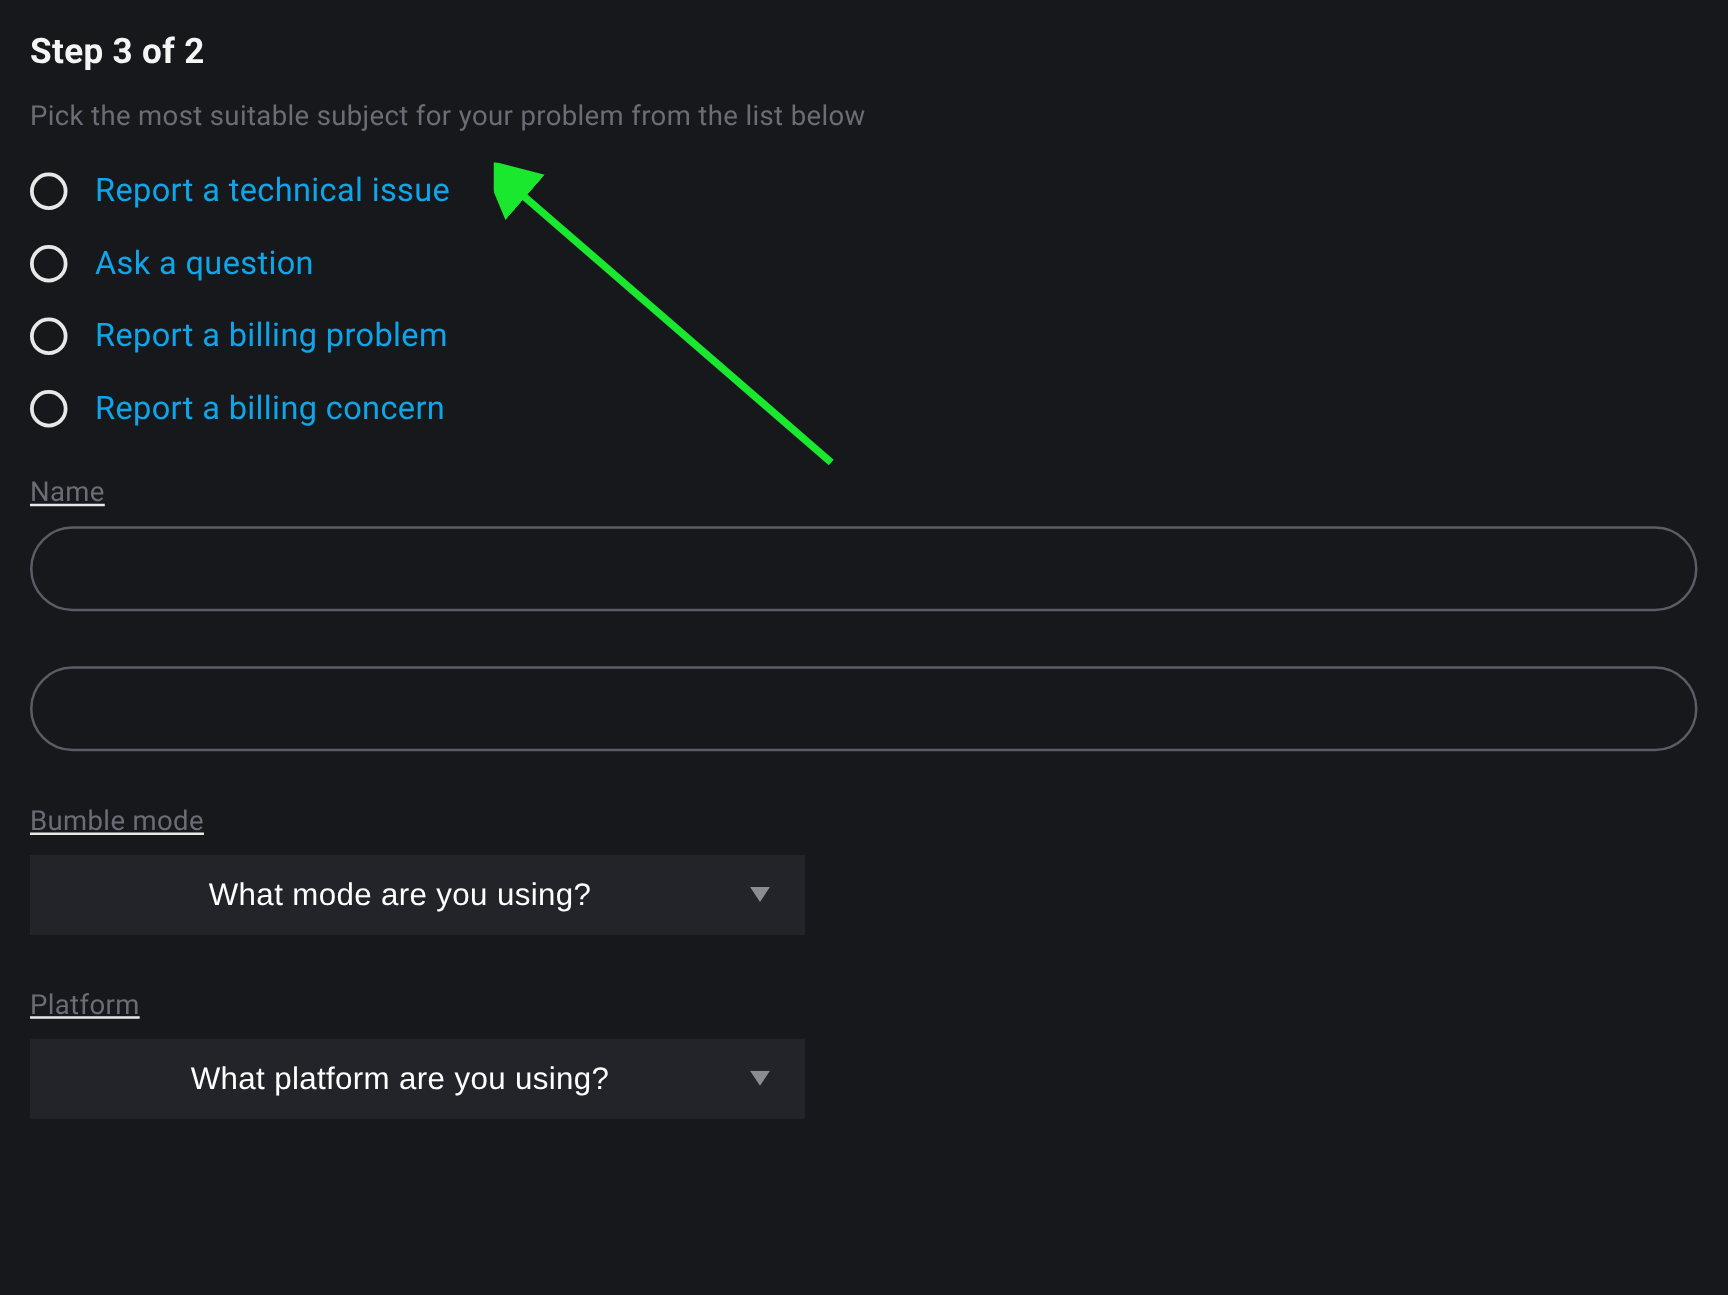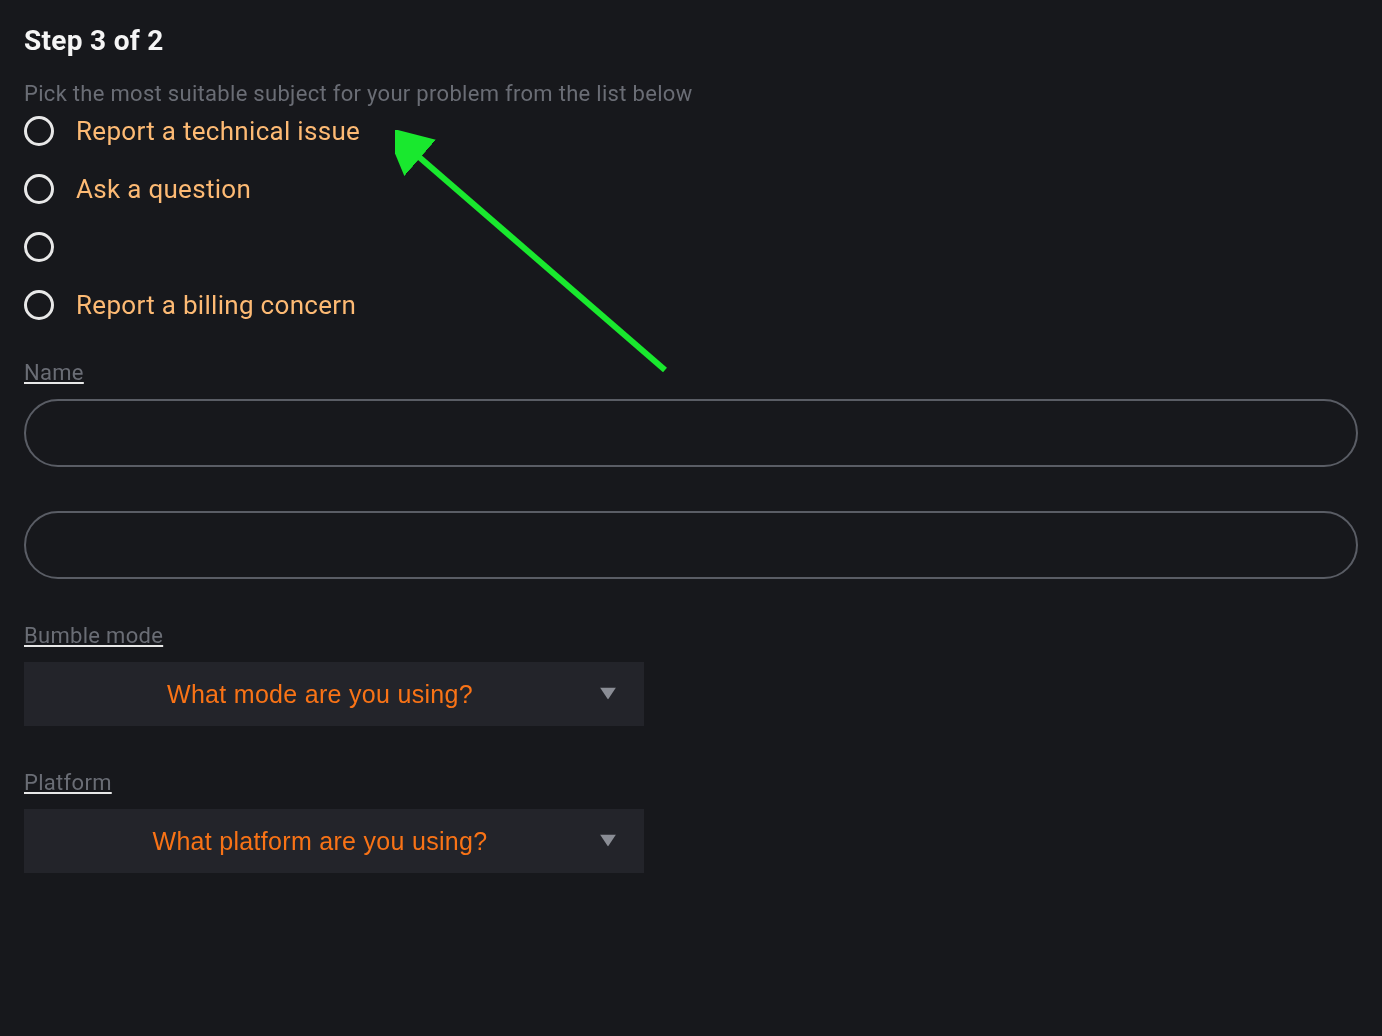--- a/index.html
+++ b/index.html
@@ -20,21 +20,21 @@
     .step-title {
       font-size: 28px;
       font-weight: 700;
       color: #f5f5f5;
       margin-bottom: 24px;
       letter-spacing: 0.3px;
     }
     .instruction {
       font-size: 22px;
       color: #6a6d75;
-      margin-bottom: 10px;
+      margin-bottom: 32px;
       letter-spacing: 0.3px;
     }
     .radio-group {
       display: flex;
       flex-direction: column;
       gap: 28px;
       margin-bottom: 40px;
     }
     .radio-item {
       display: flex;
@@ -44,21 +44,21 @@
     }
     .radio-circle {
       width: 30px;
       height: 30px;
       border: 3px solid #e8e8e8;
       border-radius: 50%;
       flex-shrink: 0;
     }
     .radio-label {
       font-size: 26px;
-      color: #fdba74;
+      color: #0ea5e9;
       letter-spacing: 0.3px;
     }
     .field-group {
       margin-bottom: 44px;
       text-decoration: underline;
     }
     .field-label {
       font-size: 22px;
       color: #6a6d75;
       margin-bottom: 14px;
@@ -80,21 +80,21 @@
       position: relative;
       width: 620px;
     }
     .select-input {
       width: 100%;
       height: 64px;
       background-color: #23242a;
       border: none;
       padding: 0 50px 0 22px;
       font-size: 25px;
-      color: #f97316;
+      color: #ffffff;
       outline: none;
       appearance: none;
       cursor: pointer;
       letter-spacing: 0.3px;
     }
     .select-caret {
       position: absolute;
       right: 28px;
       top: 50%;
       transform: translateY(-50%);
@@ -119,20 +119,21 @@
   <div class="radio-item">
     <span class="radio-circle"></span>
     <span class="radio-label">Report a technical issue</span>
   </div>
   <div class="radio-item">
     <span class="radio-circle"></span>
     <span class="radio-label">Ask a question</span>
   </div>
   <div class="radio-item">
     <span class="radio-circle"></span>
+    <span class="radio-label">Report a billing problem</span>
   </div>
   <div class="radio-item">
     <span class="radio-circle"></span>
     <span class="radio-label">Report a billing concern</span>
   </div>
 </div>
 
 <div class="field-group">
   <label class="field-label">Name</label>
   <input type="text" class="text-input" value="" style="">

